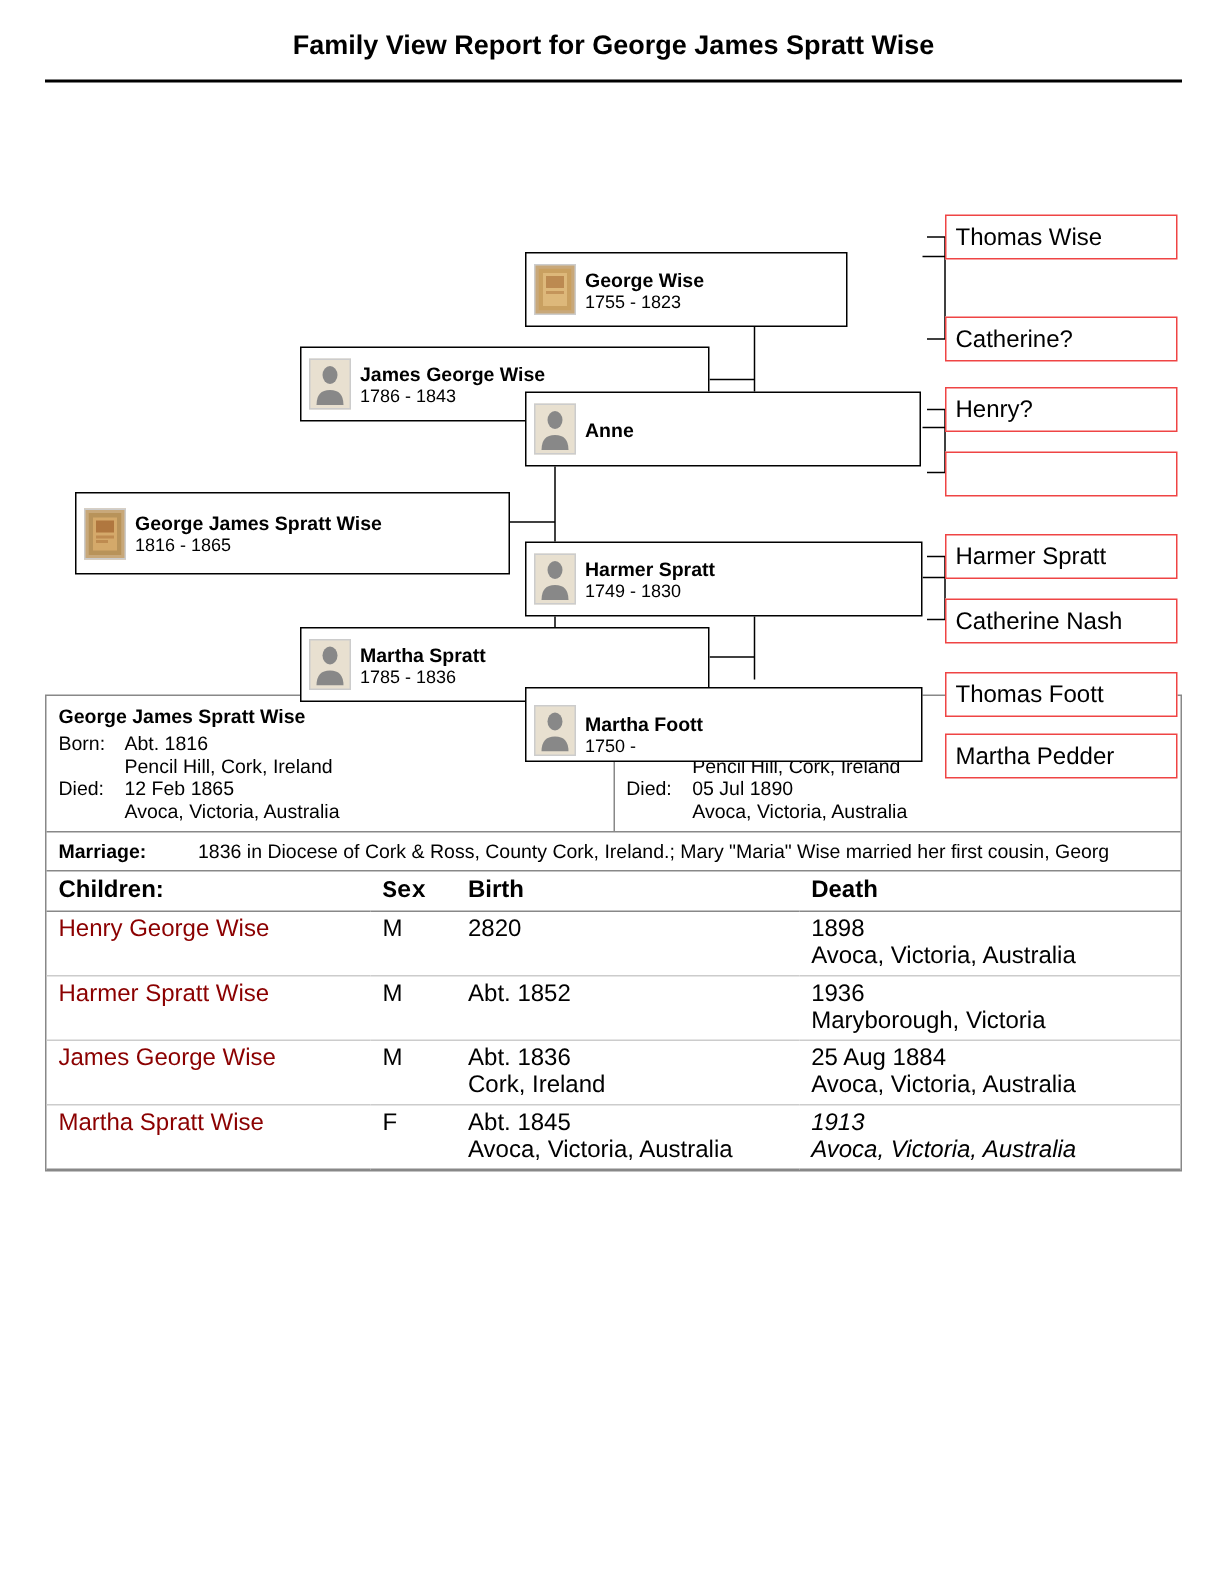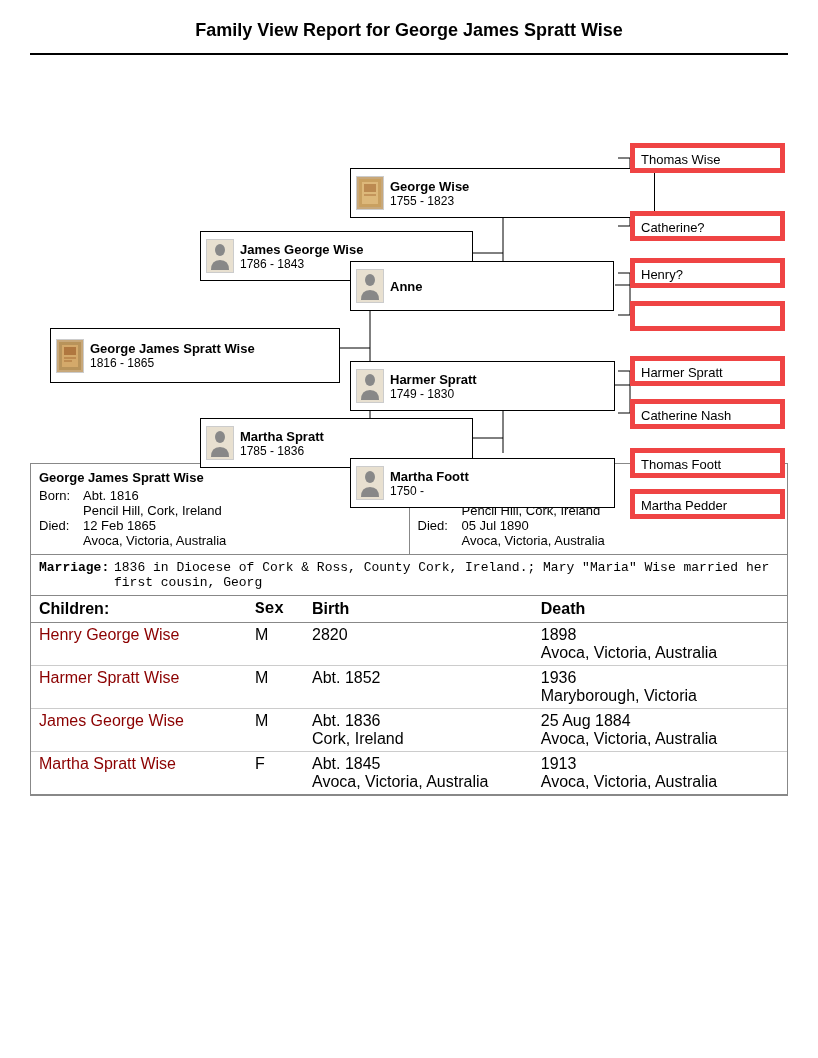--- a/index.html
+++ b/index.html
@@ -65,26 +65,26 @@
     .person-box .text-info .name {
       font-weight: bold;
       font-size: 13px;
     }
     .person-box .text-info .dates {
       font-size: 12px;
     }
     
     .anc-box {
       position: absolute;
-      border: 5px solid #ef4444;
+      border: 1px solid #ef4444;
       background: #fff;
       padding: 4px 6px;
-      font-size: 13px;
-      display: flex;
-      align-items: flex-start;
+      font-size: 16px;
+      display: flex;
+      align-items: flex-end;
     }
     
     .connector-svg {
       position: absolute;
       top: 0; left: 0;
       width: 100%;
       height: 100%;
       pointer-events: none;
     }
     
@@ -119,22 +119,21 @@
       font-weight: normal;
     }
     .info-col .detail-val {
       flex: 1;
     }
     .marriage-row {
       padding: 5px 8px;
       font-size: 13px;
       border-bottom: 1px solid #888;
       display: flex;
-      gap: 10px;
-      font-family: Liberation Mono, monospace;
+      gap: 28px;
     }
     .marriage-row .m-label {
       font-weight: bold;
       min-width: 65px;
     }
     
     .children-table {
       width: 100%;
       border-collapse: collapse;
       font-size: 16px;
@@ -249,21 +248,21 @@
           <ellipse cx="11" cy="8" rx="5" ry="6" fill="#888"></ellipse>
           <path d="M2 28 Q2 18 11 18 Q20 18 20 28Z" fill="#888"></path>
         </svg>
       </div>
       <div class="text-info">
         <div class="name">Martha Spratt</div>
         <div class="dates">1785 - 1836</div>
       </div>
     </div>
 
-    <div class="person-box" style="left:320px; top:105px; width:305px; height:50px;">
+    <div class="person-box" style="left:320px; top:105px; width:215px; height:50px;">
       <div class="icon photo">
         <svg viewBox="0 0 22 28" fill="none">
           <rect width="22" height="28" fill="#c9a060"></rect>
           <rect x="3" y="3" width="16" height="22" fill="#ddb87a"></rect>
           <rect x="5" y="5" width="12" height="8" fill="#8B4513" opacity="0.4"></rect>
           <rect x="5" y="15" width="12" height="2" fill="#8B4513" opacity="0.3"></rect>
         </svg>
       </div>
       <div class="text-info">
         <div class="name">George Wise</div>
@@ -290,21 +289,21 @@
           <ellipse cx="11" cy="8" rx="5" ry="6" fill="#888"></ellipse>
           <path d="M2 28 Q2 18 11 18 Q20 18 20 28Z" fill="#888"></path>
         </svg>
       </div>
       <div class="text-info">
         <div class="name">Harmer Spratt</div>
         <div class="dates">1749 - 1830</div>
       </div>
     </div>
 
-    <div class="person-box" style="left:320px; top:395px; width:265px; height:50px;">
+    <div class="person-box" style="left:320px; top:395px; width:265px; height:50px;align-items:flex-end;">
       <div class="icon">
         <svg viewBox="0 0 22 28" fill="none">
           <ellipse cx="11" cy="8" rx="5" ry="6" fill="#888"></ellipse>
           <path d="M2 28 Q2 18 11 18 Q20 18 20 28Z" fill="#888"></path>
         </svg>
       </div>
       <div class="text-info">
         <div class="name">Martha Foott</div>
         <div class="dates">1750 -</div>
       </div>
@@ -425,18 +424,18 @@
           <td style="white-space: pre-line;">Abt. 1836
 Cork, Ireland</td>
           <td style="white-space: pre-line;">25 Aug 1884
 Avoca, Victoria, Australia</td>
         </tr>
         <tr class="child-row">
           <td><a href="#" class="child-name">Martha Spratt Wise</a></td>
           <td>F</td>
           <td style="white-space: pre-line;">Abt. 1845
 Avoca, Victoria, Australia</td>
-          <td style="white-space: pre-line;">1913
+          <td style="white-space: pre-line; font-style: italic;">1913
 Avoca, Victoria, Australia</td>
         </tr>
       </tbody>
   </table>
 </div>
 
 </body></html>

